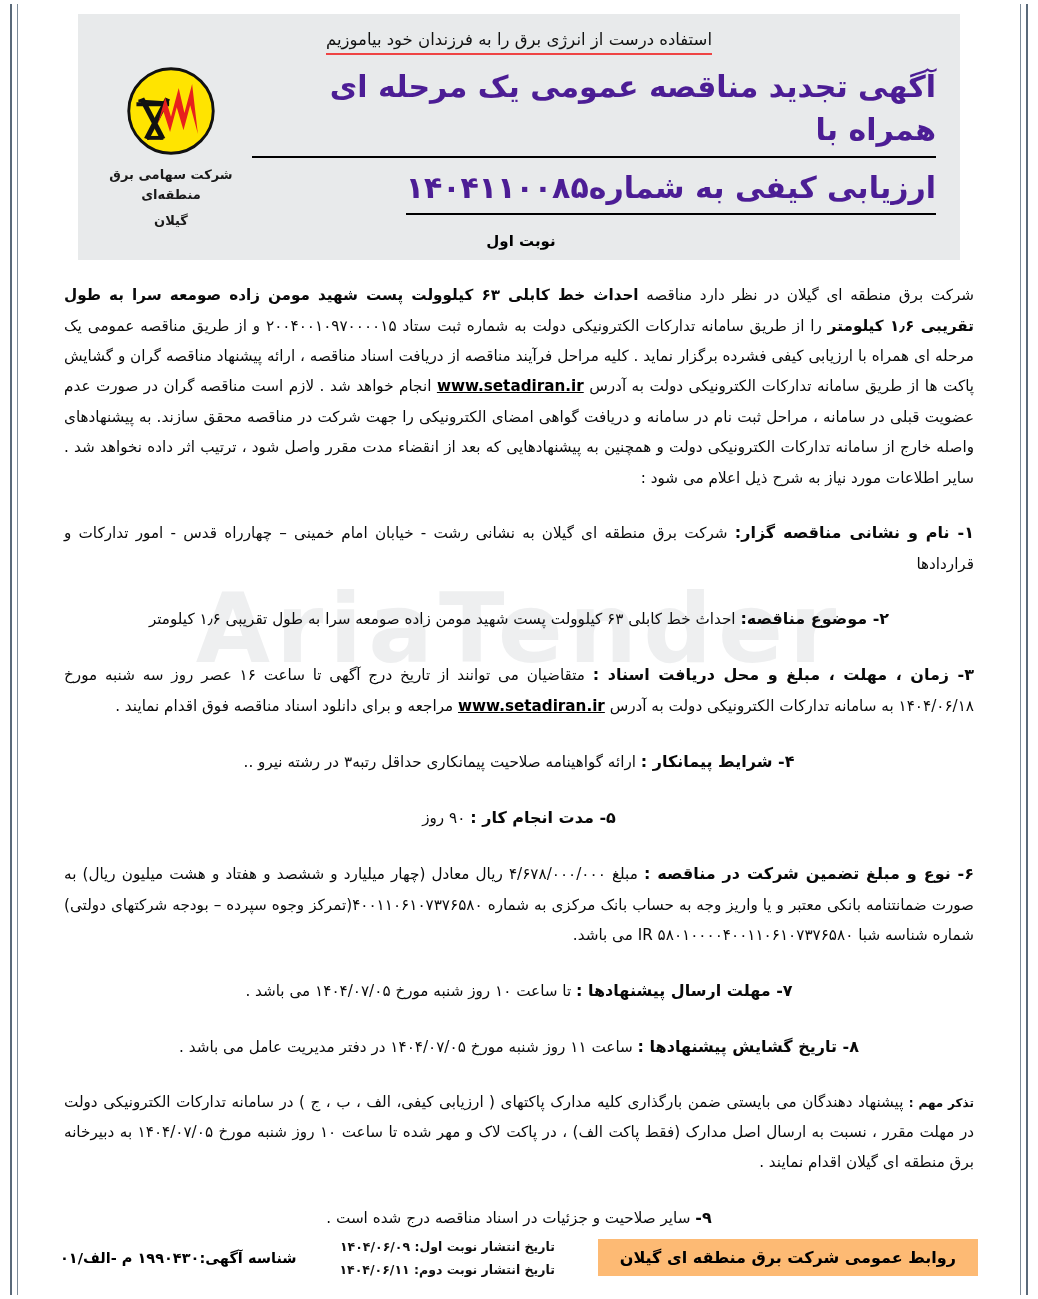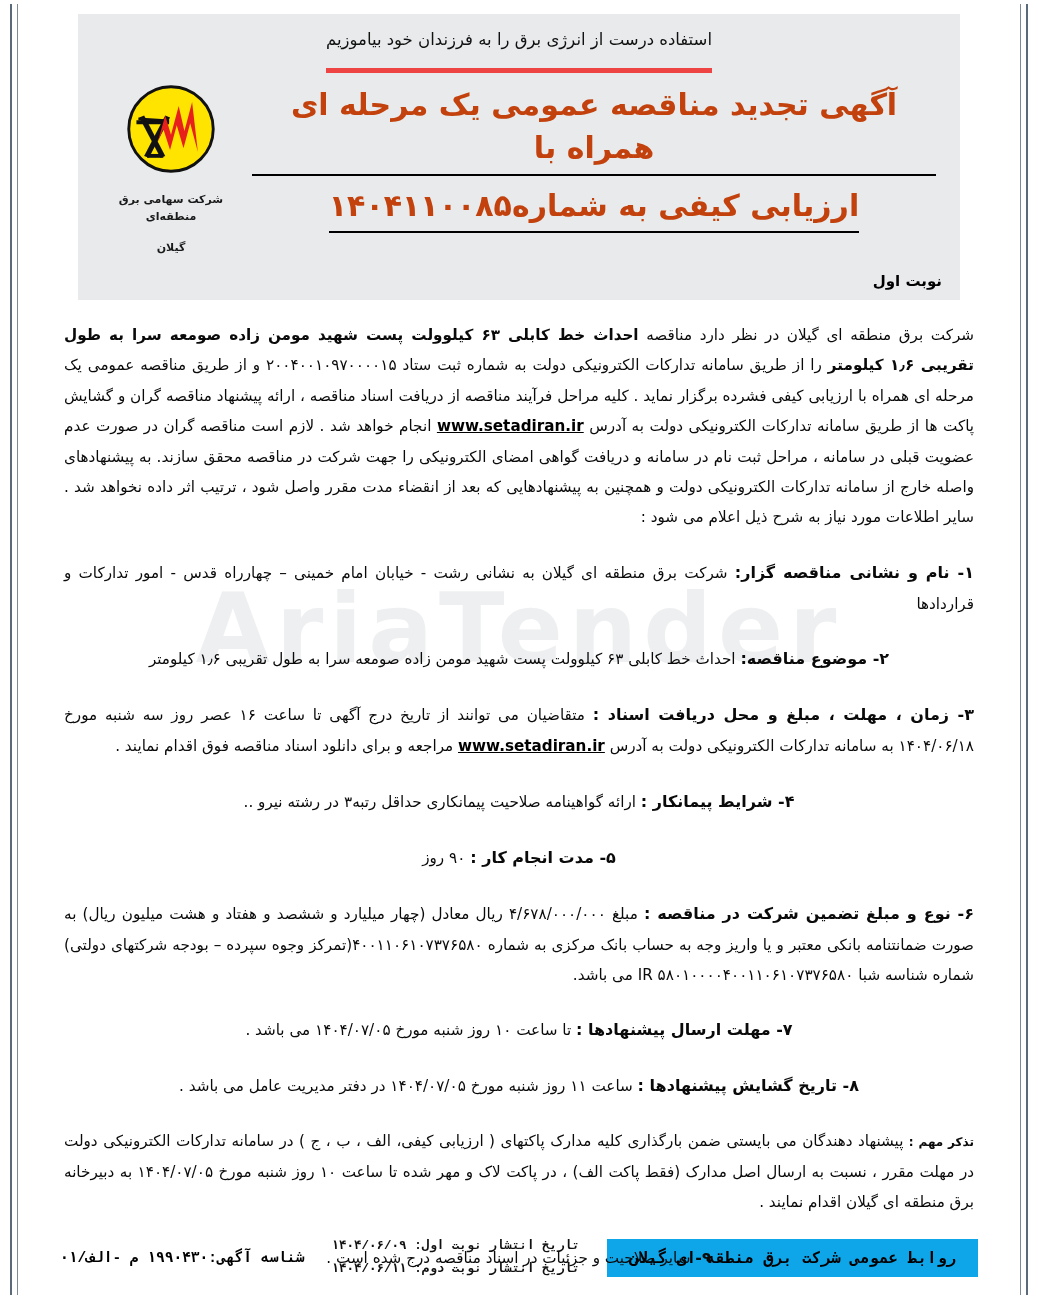--- a/index.html
+++ b/index.html
@@ -46,23 +46,23 @@
     background: #e8eaeb;
     margin: 14px 44px 0 44px;
     padding: 14px 18px 10px 18px;
     min-height: 196px;
     box-sizing: border-box;
   }
   .slogan {
     text-align: center;
     font-size: 16.5px;
     color: #111;
-    border-bottom: 5px solid #ef4444;
+    border-bottom: 2px solid #ef4444;
     display: inline-block;
-    padding-bottom: 15px;
+    padding-bottom: 0;
     line-height: 1.5;
   }
   .slogan-wrap { text-align: center; margin-bottom: 6px; }
 
   .header-body {
     display: flex;
     flex-direction: row-reverse;
     align-items: flex-start;
     justify-content: flex-start;
   }
@@ -72,55 +72,56 @@
     text-align: center;
     padding-top: 2px;
   }
   .logo-mark {
     width: 96px;
     height: 96px;
     margin: 0 auto;
     display: block;
   }
   .logo-caption {
-    font-size: 11px;
+    font-size: 13px;
     color: #1a1a1a;
     line-height: 1.55;
-    margin-top: 14px;
+    margin-top: 6px;
     font-weight: 600;
   }
   .title-block {
     flex: 1 1 auto;
     text-align: center;
     padding: 4px 6px 0 6px;
   }
   .main-title {
     font-size: 30px;
     font-weight: bold;
-    color: #c2410c;
+    color: #4c1d95;
     line-height: 1.45;
     letter-spacing: 0px;
+    text-align: right;
   }
   .main-title .line {
     display: block;
     border-bottom: 2.5px solid #000;
     padding-bottom: 4px;
     margin-bottom: 8px;
   }
   .main-title .line2 {
     display: inline-block;
     border-bottom: 2.5px solid #000;
     padding-bottom: 4px;
   }
   .nobat {
     font-size: 15px;
     font-weight: bold;
     color: #000;
-    text-align: right;
-    margin-top: 16px;
+    text-align: center;
+    margin-top: 1px;
     padding-left: 4px;
   }
 
   
   .body-text {
     margin: 20px 30px 0 30px;
     font-size: 15.2px;
     line-height: 2.0;
     color: #0a0a0a;
     text-align: justify;
@@ -157,24 +158,23 @@
     left: 34px;
     right: 34px;
     bottom: 18px;
   }
   .footer-row {
     display: flex;
     flex-direction: row-reverse;
     align-items: center;
     justify-content: space-between;
     padding: 0 26px;
-    font-family: Liberation Mono, monospace;
   }
   .footer-left {
-    background: #0ea5e9;
+    background: #fdba74;
     padding: 9px 22px;
     font-weight: bold;
     font-size: 16px;
     color: #000;
   }
   .footer-mid {
     font-size: 12.5px;
     font-weight: bold;
     color: #111;
     line-height: 1.85;

